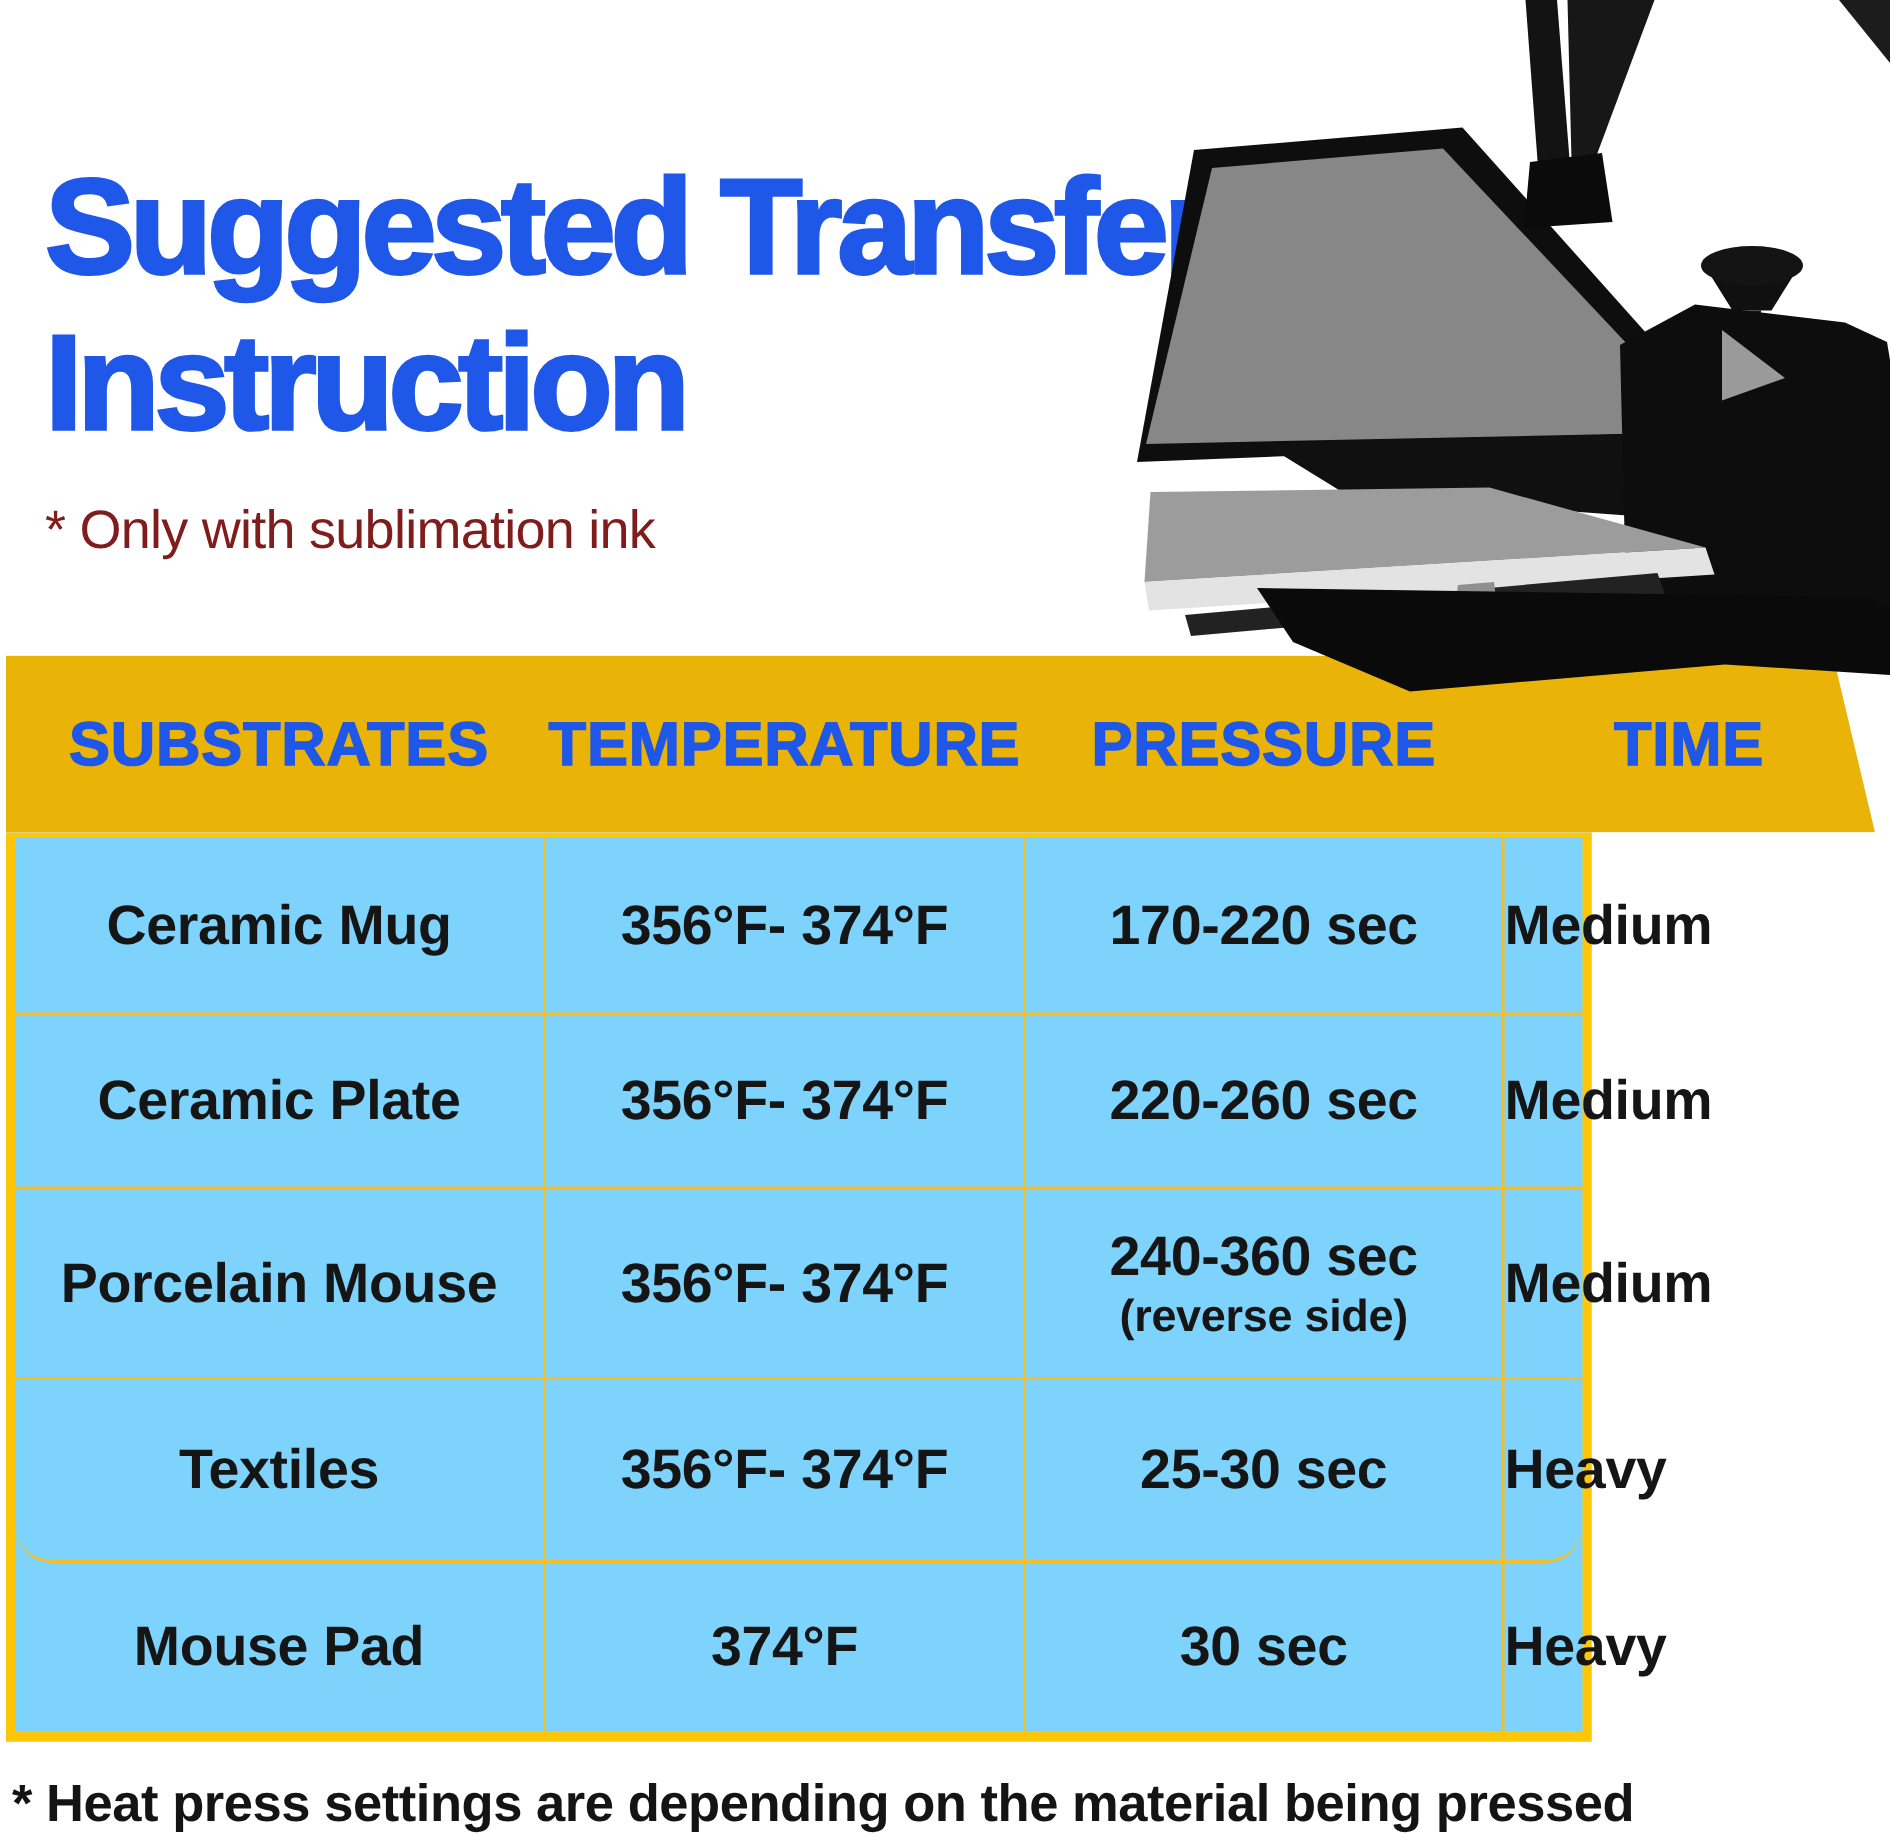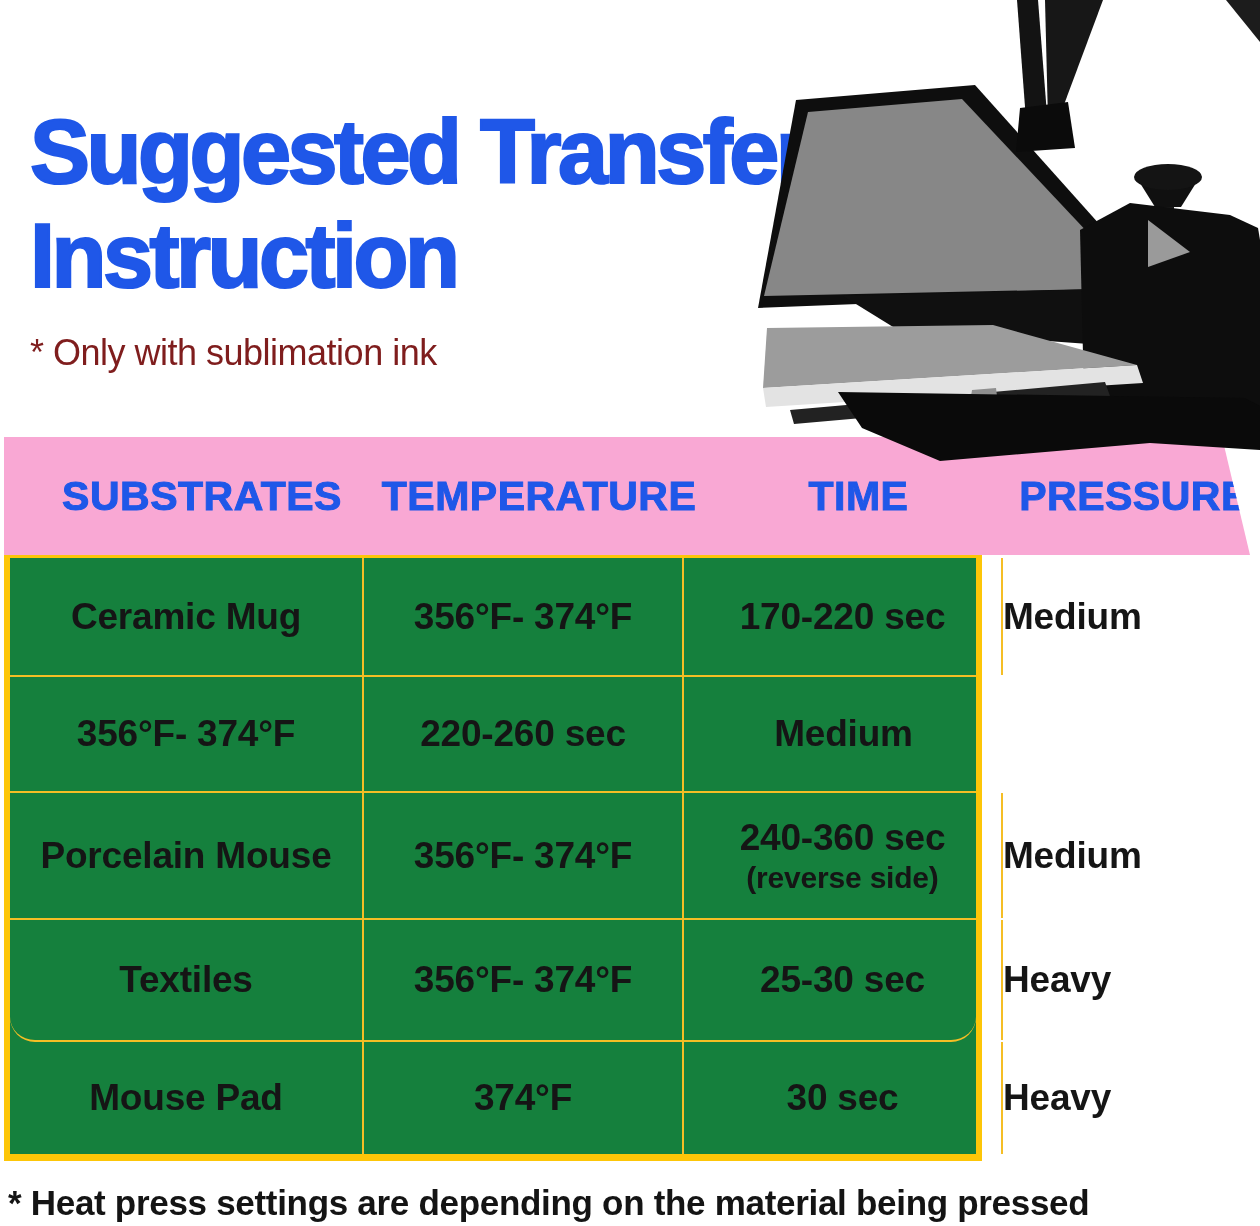--- a/index.html
+++ b/index.html
@@ -13,34 +13,34 @@
     font-size:90px;font-weight:bold;line-height:1.16;letter-spacing:-3.5px;
     color:#1f57e8;-webkit-text-stroke:2.2px #1f57e8;
   }
   .note-top{
     position:absolute;left:30px;top:332px;
     font-size:36px;color:#7f1d1d;letter-spacing:-0.5px;
   }
   
   .band{
     position:absolute;left:4px;top:437px;width:1246px;height:118px;
-    background:#f9a8d4;z-index:1;
+    background:#eab308;z-index:1;
     clip-path:polygon(0 0,1218px 0,1246px 118px,0 118px);
     display:grid;grid-template-columns:354px 320px 319px 1fr;
-    padding-left:21px;box-sizing:border-box;align-items:center;
+    padding-left:5px;box-sizing:border-box;align-items:center;
   }
   .hcell{
     text-align:center;font-size:41px;font-weight:bold;letter-spacing:0.5px;
     color:#1f57e8;-webkit-text-stroke:1px #1f57e8;
   }
   
   .tbl{
-    position:absolute;left:4px;top:555px;width:978px;box-sizing:border-box;
+    position:absolute;left:4px;top:555px;width:1057px;box-sizing:border-box;
     border:6px solid #fdc608;border-top-width:3px;border-bottom-width:7px;
-    background:#15803d;z-index:1;
+    background:#7dd3fc;z-index:1;
   }
   .row{
     display:grid;grid-template-columns:354px 320px 319px 1fr;
     border-bottom:2px solid #f5be25;height:117px;
   }
   .row:nth-child(2){height:114px;}
   .row:nth-child(3){height:125px;}
   .row:nth-child(4){height:120px;border-radius:25px;}
   .row:nth-child(5){height:112px;border-bottom:none;}
   .cell{
@@ -69,23 +69,23 @@
     <span>Instruction</span>
   </div>
 
   <div class="note-top">* Only with sublimation ink</div>
 
   <div class="band">
   <div class="hcell">SUBSTRATES</div>
 
   <div class="hcell">TEMPERATURE</div>
 
+  <div class="hcell">PRESSURE</div>
+
   <div class="hcell">TIME</div>
-
-  <div class="hcell">PRESSURE</div>
 </div>
 
   <svg class="press" viewBox="0 0 502 475" aria-hidden="true">
 
     <polygon points="259,0 280,0 291,140 270,147" fill="#131313"></polygon>
     <polygon points="287,0 345,0 304,110 290,120" fill="#171717"></polygon>
     <polygon points="468,0 502,0 502,42" fill="#1c1c1c"></polygon>
 
     <polygon points="38,100 217,85 402,292 0,308" fill="#0e0e0e"></polygon>
     <polygon points="50,112 204,99 382,288 6,296" fill="#878787"></polygon>
@@ -113,20 +113,21 @@
     <div class="cell">Ceramic Mug</div>
     <div class="cell">356°F- 374°F</div>
     <div class="cell">
       <span>170-220 sec</span>
 
     </div>
     <div class="cell">Medium</div>
   </div>
 
   <div class="row">
+    <div class="cell">Ceramic Plate</div>
     <div class="cell">356°F- 374°F</div>
     <div class="cell">
       <span>220-260 sec</span>
 
     </div>
     <div class="cell">Medium</div>
   </div>
 
   <div class="row">
     <div class="cell">Porcelain Mouse</div>

